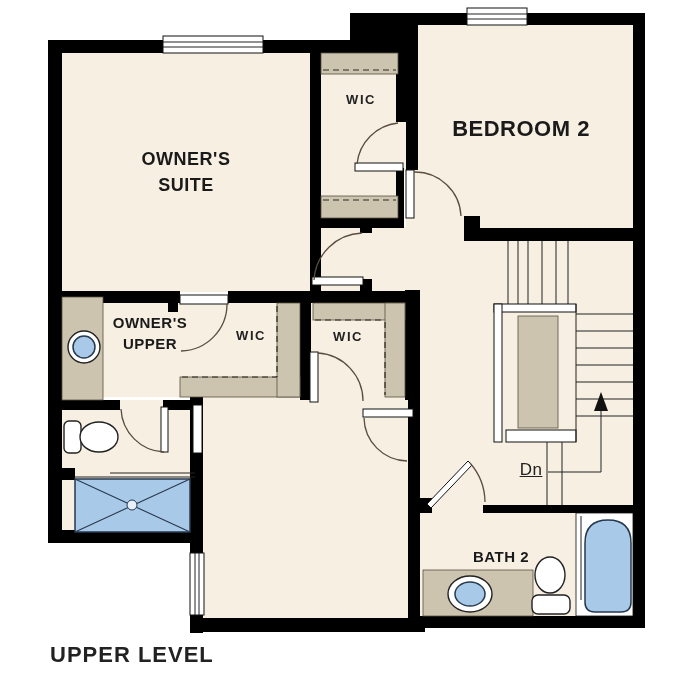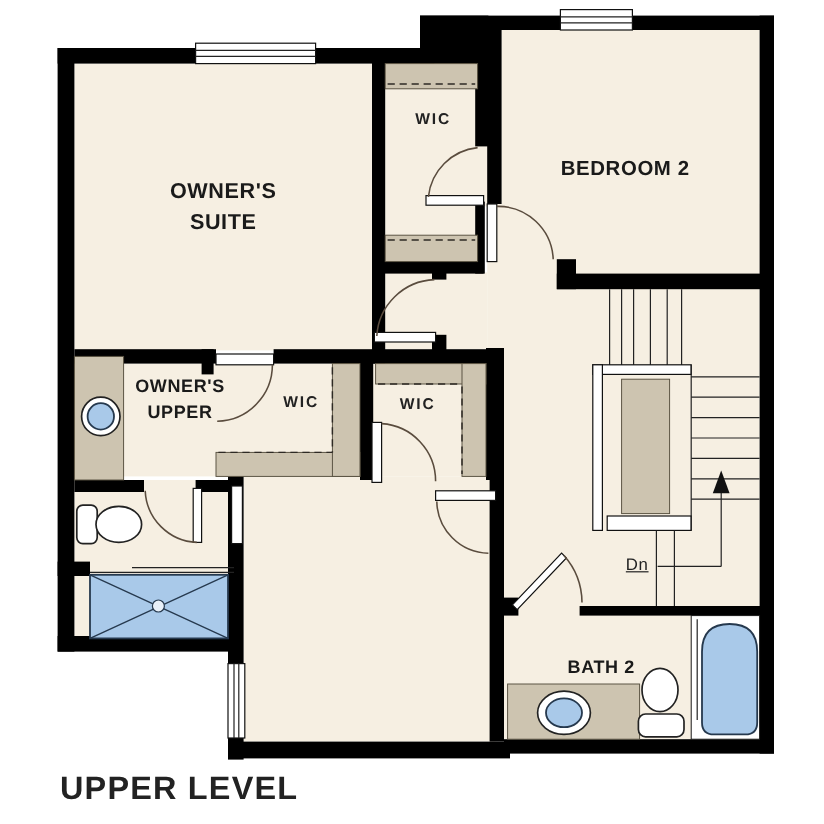--- a/index.html
+++ b/index.html
@@ -17,26 +17,26 @@
   .bluethin{stroke:var(--outline);stroke-width:1.1;fill:none;}
   .leaf{fill:#ffffff;stroke:#111111;stroke-width:1;}
   .wind{fill:#ffffff;stroke:#111111;stroke-width:1;}
   .arc{stroke:#5a4c3e;stroke-width:1.3;fill:none;}
   .thin{stroke:#222222;stroke-width:1;fill:none;}
   .dash{stroke:#2e2a24;stroke-width:1.2;stroke-dasharray:6 4;fill:none;}
   .fixw{fill:#ffffff;stroke:#222222;stroke-width:1.4;}
   .alcove{fill:#ffffff;stroke:#111111;stroke-width:0.8;}
   .lbl{position:absolute;transform:translate(-50%,-50%);color:var(--label-text);
        font-weight:bold;text-align:center;white-space:nowrap;letter-spacing:0.5px;}
-  .lbl-room-lg{font-size:17px;margin-top:12px;}
+  .lbl-room-lg{font-size:22px;}
   .lbl-room-md{font-size:18px;line-height:26px;}
   .lbl-bath{font-size:15px;line-height:21px;}
   .lbl-wic{font-size:13px;font-weight:bold;letter-spacing:1.5px;color:#222;}
-  .lbl-dn{font-size:14px;font-weight:normal;letter-spacing:0.5px;color:#222;text-decoration:underline;}
-  .plan-title{position:absolute;left:50px;top:642px;font-size:27px;font-weight:bold;
+  .lbl-dn{font-size:17px;font-weight:normal;letter-spacing:0.5px;color:#222;text-decoration:underline;}
+  .plan-title{position:absolute;left:50px;top:642px;font-size:22px;font-weight:bold;
        letter-spacing:1px;color:#222;}
 </style>
 </head>
 <body>
 
 <div id="stage">
 
 <svg id="plan-svg" width="687" height="687" viewBox="0 0 687 687">
 
   <g>

